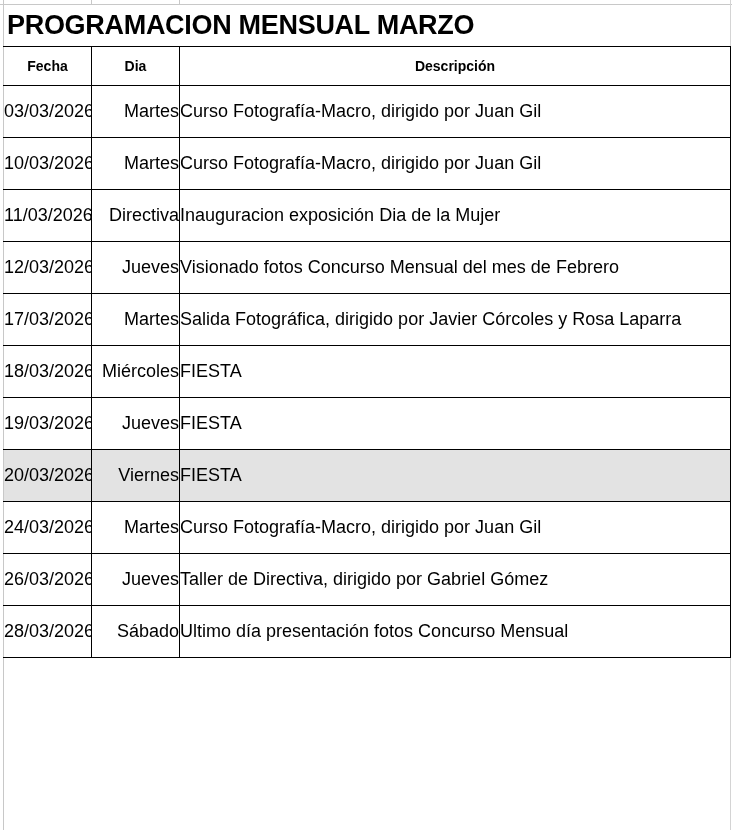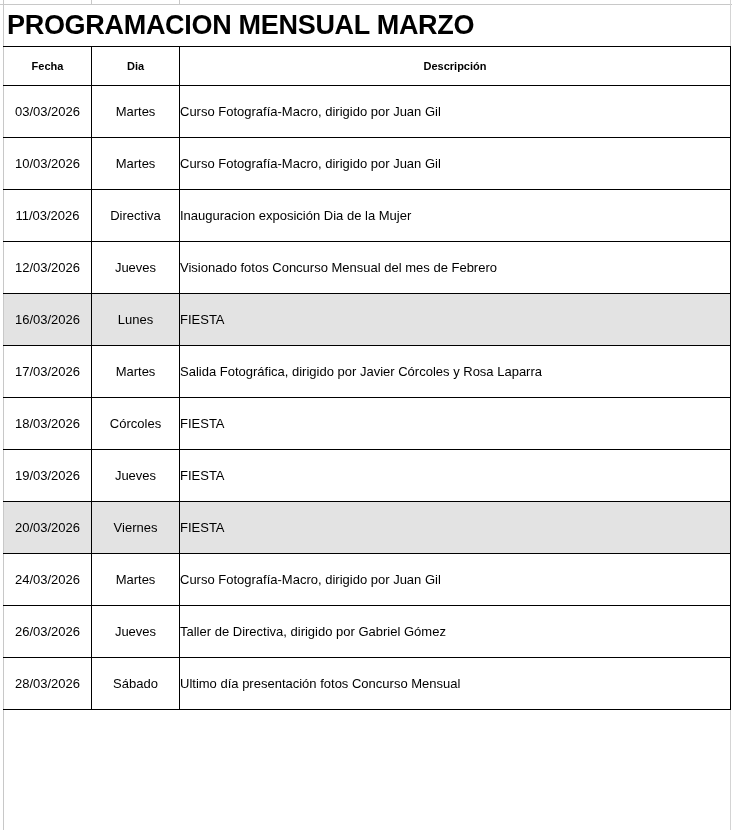--- a/index.html
+++ b/index.html
@@ -81,30 +81,30 @@
     border: 1.5px solid #000;
     padding: 0;
     white-space: nowrap;
     overflow: hidden;
   }
   table.schedule tr > *:first-child {
     border-left: 1px solid #c8c8c8;
   }
   table.schedule th {
     height: 38px;
-    font-size: 11px;
+    font-size: 14px;
     font-weight: bold;
     text-align: center;
   }
   table.schedule td {
     height: 51px;
-    font-size: 13px;
+    font-size: 18px;
   }
   td.fecha { text-align: center; }
-  td.dia { text-align: center; }
+  td.dia { text-align: right; }
   td.desc { text-align: left; padding-left: 2px; }
   tr.shaded td { background: #e3e3e3; }
 </style>
 </head>
 <body>
 
 <div class="sheet">
   <div class="grid-top"></div>
   <div class="grid-left"></div>
   <div class="grid-right"></div>
@@ -140,33 +140,28 @@
         <tr>
           <td class="fecha">11/03/2026</td>
           <td class="dia">Directiva</td>
           <td class="desc">Inauguracion exposición Dia de la Mujer</td>
         </tr>
         <tr>
           <td class="fecha">12/03/2026</td>
           <td class="dia">Jueves</td>
           <td class="desc">Visionado fotos Concurso Mensual del mes de Febrero</td>
         </tr>
-        <tr class="shaded">
-          <td class="fecha">16/03/2026</td>
-          <td class="dia">Lunes</td>
-          <td class="desc">FIESTA</td>
-        </tr>
         <tr>
           <td class="fecha">17/03/2026</td>
           <td class="dia">Martes</td>
           <td class="desc">Salida Fotográfica, dirigido por Javier Córcoles y Rosa Laparra</td>
         </tr>
         <tr>
           <td class="fecha">18/03/2026</td>
-          <td class="dia">Córcoles</td>
+          <td class="dia">Miércoles</td>
           <td class="desc">FIESTA</td>
         </tr>
         <tr>
           <td class="fecha">19/03/2026</td>
           <td class="dia">Jueves</td>
           <td class="desc">FIESTA</td>
         </tr>
         <tr class="shaded">
           <td class="fecha">20/03/2026</td>
           <td class="dia">Viernes</td>

